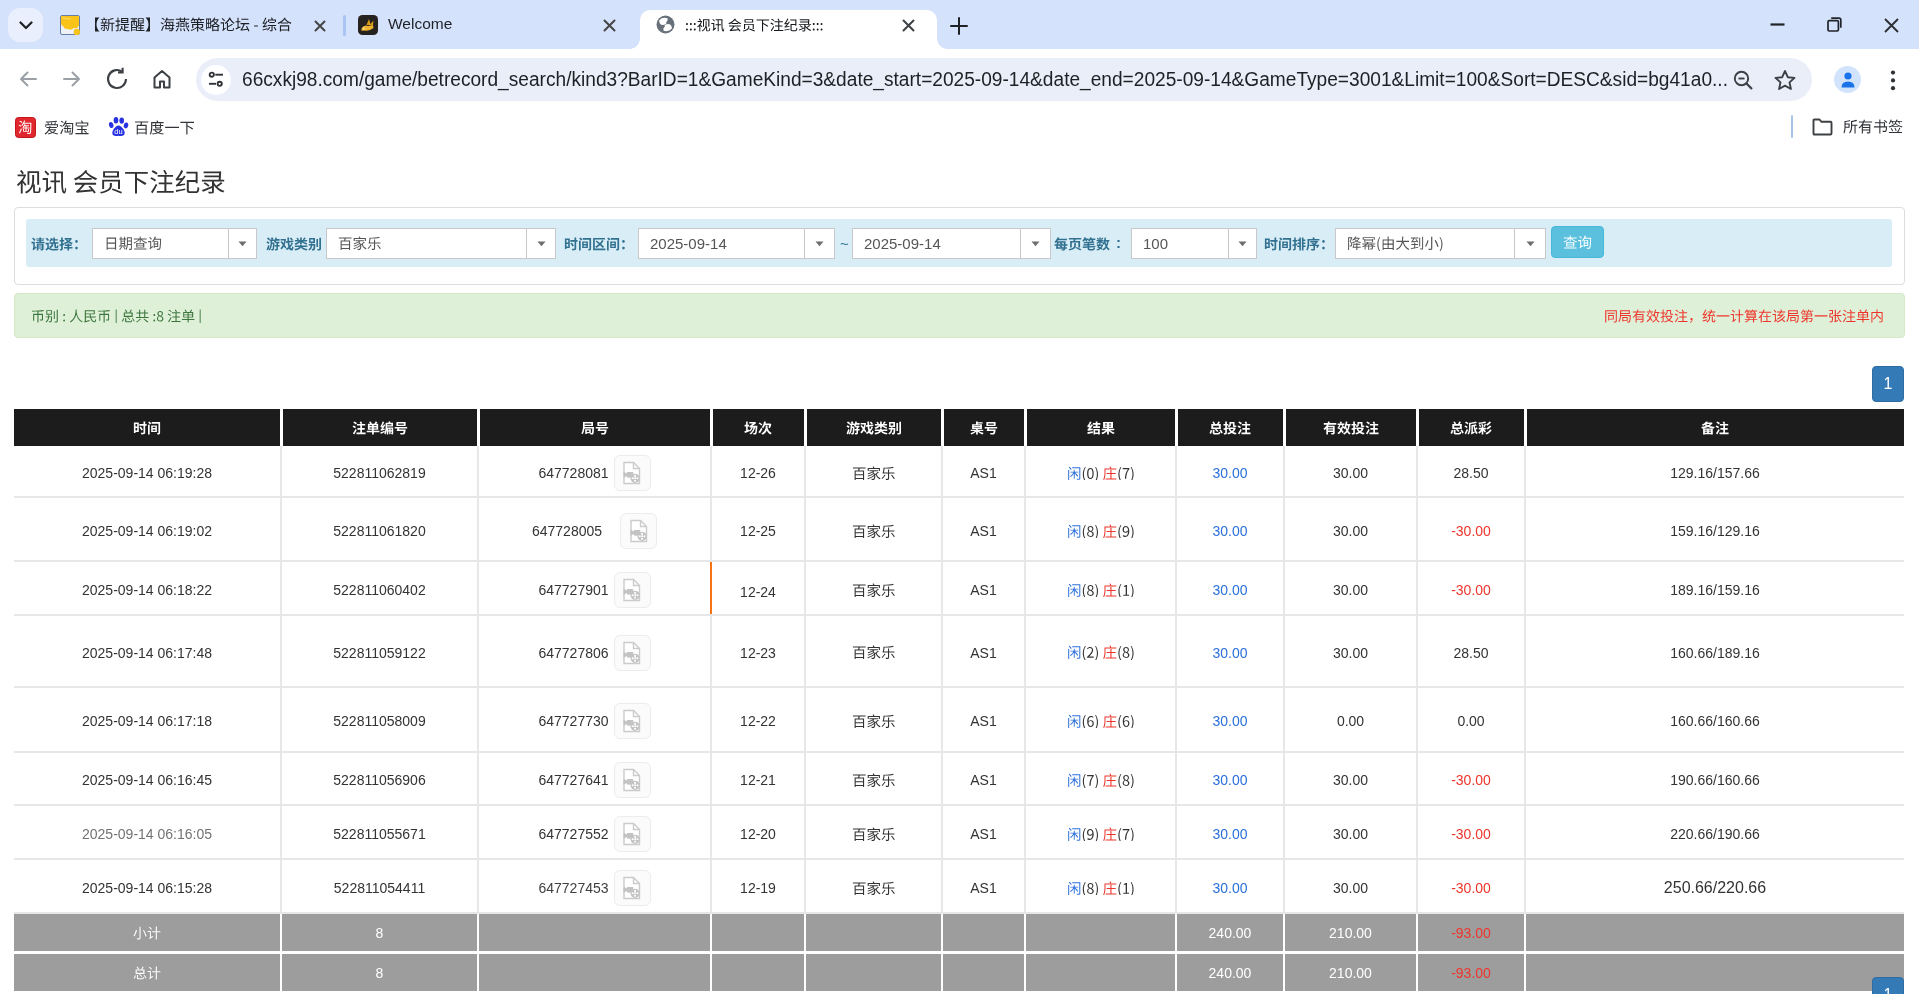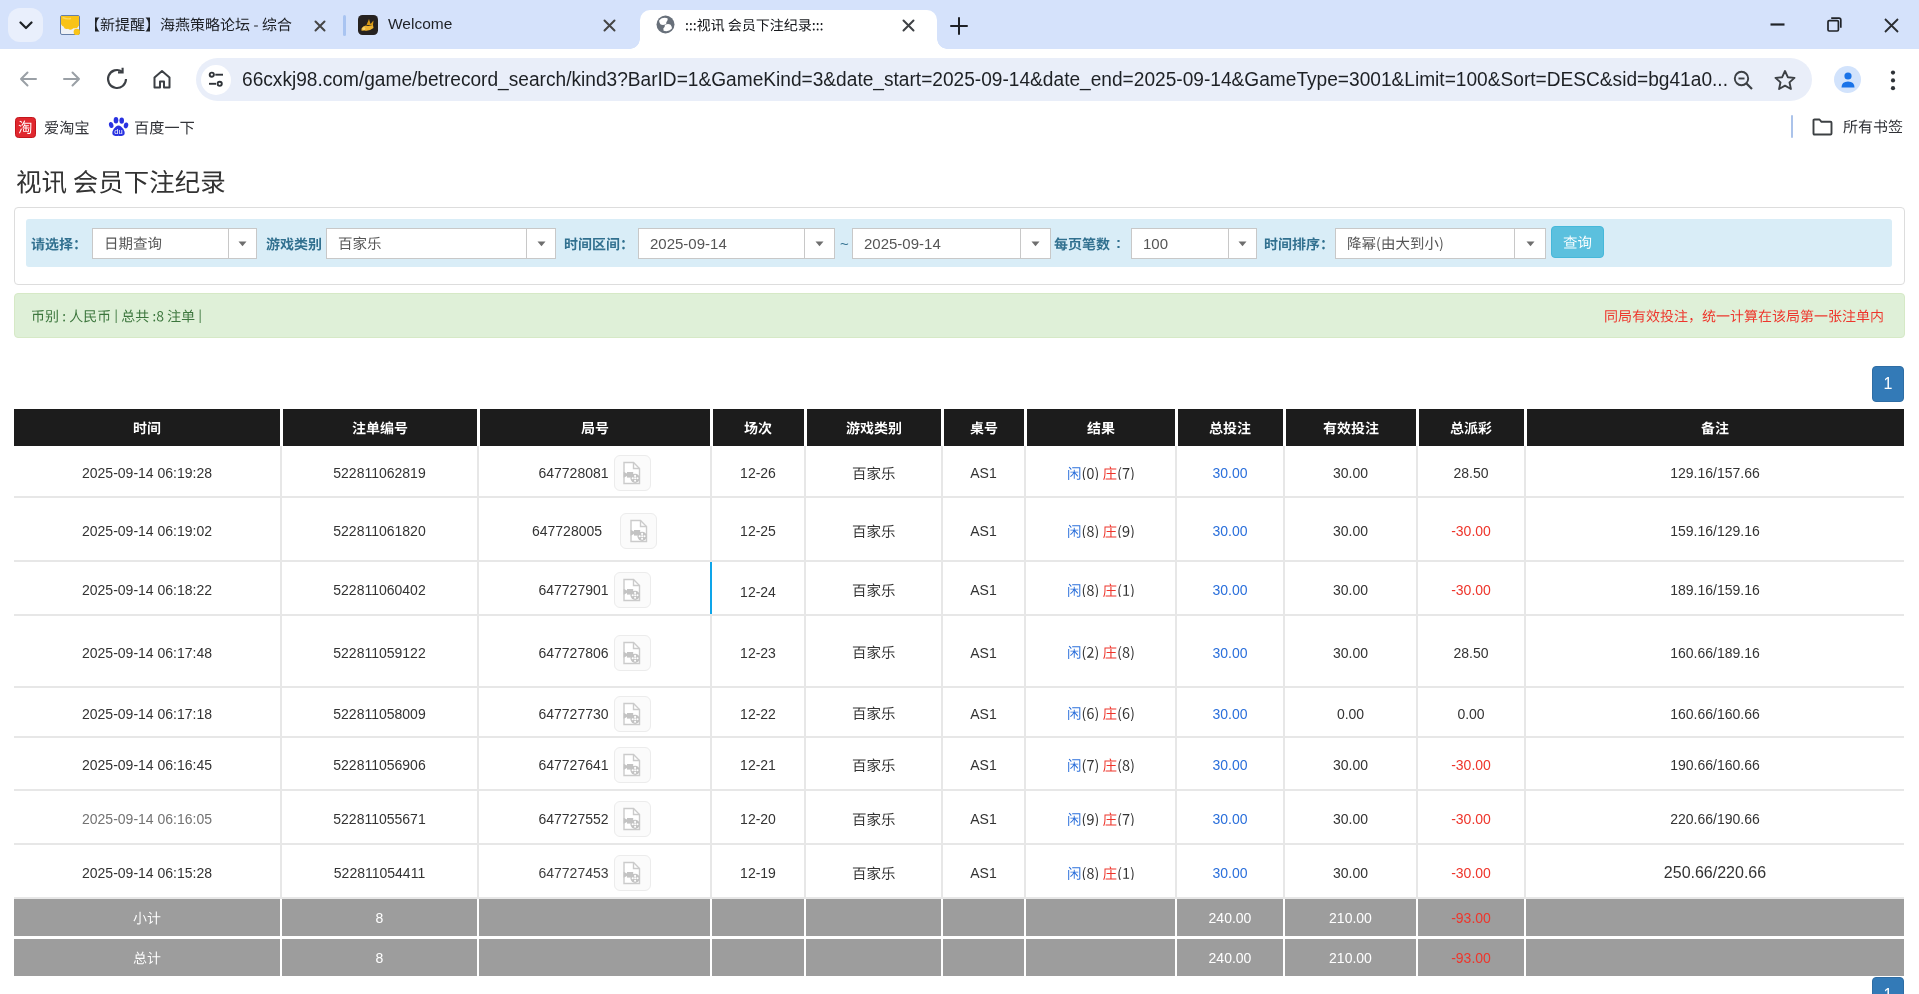--- a/index.html
+++ b/index.html
@@ -474,21 +474,21 @@
             </svg>
           </td>
 <td style="border-bottom:2px solid #e7e7e7;border-right:2px solid #e7e7e7;padding-top:4px;font-size:14px;color:#2a6fdb">30.00</td>
 <td style="border-bottom:2px solid #e7e7e7;border-right:2px solid #e7e7e7;padding-top:4px;font-size:14px;color:#333">30.00</td>
 <td style="border-bottom:2px solid #e7e7e7;border-right:2px solid #e7e7e7;padding-top:4px;font-size:14px;color:#ee352b">-30.00</td>
 <td style="border-bottom:2px solid #e7e7e7;padding-top:4px;font-size:14px;color:#333">159.16/129.16</td>
 </tr>
 <tr style="height:53.6px">
 <td style="border-bottom:2px solid #e7e7e7;border-right:2px solid #e7e7e7;padding-top:4px;font-size:14px;color:#333">2025-09-14 06:18:22</td>
 <td style="border-bottom:2px solid #e7e7e7;border-right:2px solid #e7e7e7;padding-top:4px;font-size:14px;color:#333">522811060402</td>
-<td style="border-bottom:2px solid #e7e7e7;border-right:2px solid #0ea5e9;padding-top:4px;">
+<td style="border-bottom:2px solid #e7e7e7;border-right:2px solid #f97316;padding-top:4px;">
             <div style="display:flex;align-items:center;justify-content:center;gap:5px">
               <span style="font-size:14px;color:#333">647727901</span>
               <span style="width:37px;height:36px;border:1px solid #ececec;border-radius:6px;background:#fbfbfb;display:flex;align-items:center;justify-content:center">
                 <svg width="24" height="24" viewBox="0 0 24 24">
                   <g stroke="#cbcbcb" fill="#fff" stroke-width="1.4">
                     <path d="M4 1.5 H13.5 L19.5 7.5 V22.5 H4 Z"></path>
                     <path d="M13.5 1.5 V7.5 H19.5" fill="none"></path>
                   </g>
                   <g fill="#c3c3c3">
                     <path d="M7 11 H13.2 V16.6 H7 Z"></path>
@@ -567,21 +567,21 @@
               <path fill="#333" d="M18.0 15.6 18.8 15.2C17.5 13.2 16.9 10.7 16.9 8.3C16.9 5.8 17.5 3.3 18.8 1.3L18.0 0.9C16.6 3.1 15.8 5.4 15.8 8.3C15.8 11.1 16.6 13.4 18.0 15.6Z M20.0 12.8H26.7V11.6H23.8C23.2 11.6 22.6 11.7 22.0 11.7C24.5 9.4 26.2 7.2 26.2 5.1C26.2 3.2 25.0 1.9 23.1 1.9C21.8 1.9 20.8 2.6 20.0 3.5L20.7 4.2C21.3 3.5 22.1 3.0 23.0 3.0C24.3 3.0 24.9 3.9 24.9 5.1C24.9 6.9 23.4 9.1 20.0 12.0Z M28.9 15.6C30.2 13.4 31.0 11.1 31.0 8.3C31.0 5.4 30.2 3.1 28.9 0.9L28.1 1.3C29.3 3.3 29.9 5.8 29.9 8.3C29.9 10.7 29.3 13.2 28.1 15.2Z"></path>
               <path fill="#ee352b" d="M43.4 4.0V7.0H39.6V8.1H43.4V12.4H38.6V13.5H49.4V12.4H44.5V8.1H48.7V7.0H44.5V4.0ZM42.4 0.8C42.7 1.3 43.1 2.0 43.2 2.5H37.5V6.3C37.5 8.4 37.4 11.4 36.2 13.5C36.5 13.6 36.9 13.9 37.1 14.1C38.4 11.8 38.5 8.6 38.5 6.3V3.6H49.3V2.5H43.5L44.4 2.3C44.2 1.8 43.8 1.0 43.5 0.5Z"></path>
               <path fill="#333" d="M53.6 15.6 54.4 15.2C53.1 13.2 52.5 10.7 52.5 8.3C52.5 5.8 53.1 3.3 54.4 1.3L53.6 0.9C52.2 3.1 51.4 5.4 51.4 8.3C51.4 11.1 52.2 13.4 53.6 15.6Z M59.1 12.9C61.0 12.9 62.4 11.7 62.4 10.2C62.4 8.7 61.5 7.9 60.6 7.4V7.3C61.2 6.8 62.0 5.9 62.0 4.8C62.0 3.1 60.9 2.0 59.1 2.0C57.4 2.0 56.2 3.1 56.2 4.7C56.2 5.8 56.8 6.6 57.6 7.1V7.2C56.6 7.7 55.7 8.7 55.7 10.1C55.7 11.8 57.1 12.9 59.1 12.9ZM59.8 7.0C58.5 6.5 57.4 5.9 57.4 4.7C57.4 3.6 58.1 3.0 59.1 3.0C60.2 3.0 60.9 3.8 60.9 4.8C60.9 5.6 60.5 6.4 59.8 7.0ZM59.1 12.0C57.8 12.0 56.8 11.1 56.8 10.0C56.8 9.0 57.4 8.1 58.3 7.6C59.8 8.2 61.1 8.7 61.1 10.2C61.1 11.2 60.3 12.0 59.1 12.0Z M64.5 15.6C65.8 13.4 66.6 11.1 66.6 8.3C66.6 5.4 65.8 3.1 64.5 0.9L63.7 1.3C64.9 3.3 65.5 5.8 65.5 8.3C65.5 10.7 64.9 13.2 63.7 15.2Z"></path>
             </svg>
           </td>
 <td style="border-bottom:2px solid #e7e7e7;border-right:2px solid #e7e7e7;padding-top:4px;font-size:14px;color:#2a6fdb">30.00</td>
 <td style="border-bottom:2px solid #e7e7e7;border-right:2px solid #e7e7e7;padding-top:4px;font-size:14px;color:#333">30.00</td>
 <td style="border-bottom:2px solid #e7e7e7;border-right:2px solid #e7e7e7;padding-top:4px;font-size:14px;color:#333">28.50</td>
 <td style="border-bottom:2px solid #e7e7e7;padding-top:4px;font-size:14px;color:#333">160.66/189.16</td>
 </tr>
-<tr style="height:50px">
+<tr style="height:65px">
 <td style="border-bottom:2px solid #e7e7e7;border-right:2px solid #e7e7e7;padding-top:4px;font-size:14px;color:#333">2025-09-14 06:17:18</td>
 <td style="border-bottom:2px solid #e7e7e7;border-right:2px solid #e7e7e7;padding-top:4px;font-size:14px;color:#333">522811058009</td>
 <td style="border-bottom:2px solid #e7e7e7;border-right:2px solid #e7e7e7;padding-top:4px;">
             <div style="display:flex;align-items:center;justify-content:center;gap:5px">
               <span style="font-size:14px;color:#333">647727730</span>
               <span style="width:37px;height:36px;border:1px solid #ececec;border-radius:6px;background:#fbfbfb;display:flex;align-items:center;justify-content:center">
                 <svg width="24" height="24" viewBox="0 0 24 24">
                   <g stroke="#cbcbcb" fill="#fff" stroke-width="1.4">
                     <path d="M4 1.5 H13.5 L19.5 7.5 V22.5 H4 Z"></path>
                     <path d="M13.5 1.5 V7.5 H19.5" fill="none"></path>

